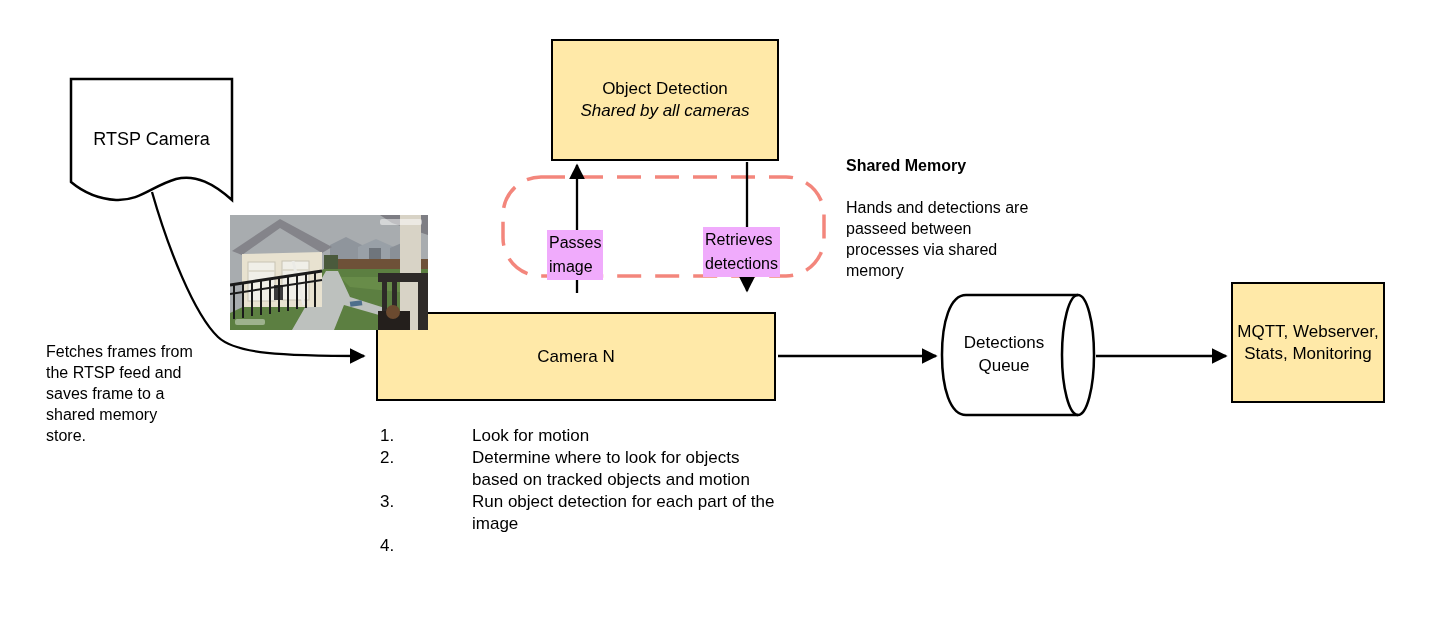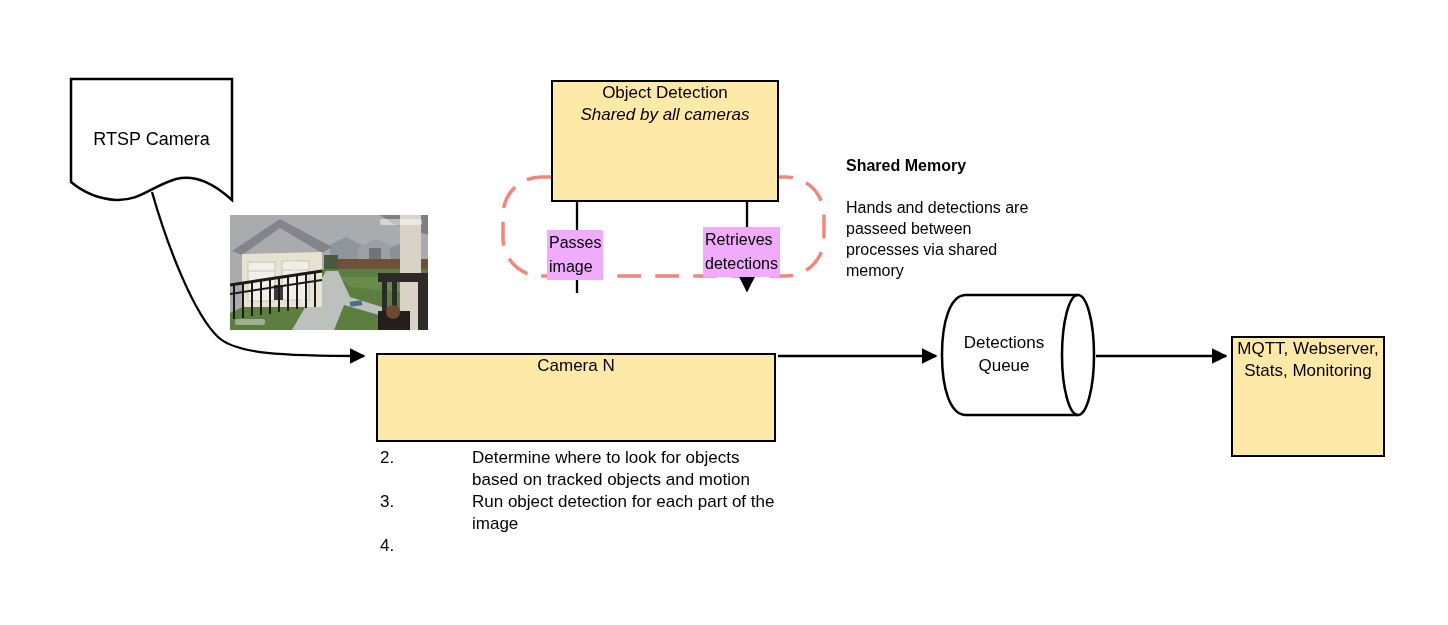--- a/index.html
+++ b/index.html
@@ -3,22 +3,22 @@
 <meta charset="utf-8">
 <style>
   html,body{margin:0;padding:0;background:#ffffff;}
   .canvas{
     position:relative;width:1448px;height:625px;background:#ffffff;overflow:hidden;
     font-family:"Liberation Sans","DejaVu Sans",sans-serif;color:#000;
   }
   .layer{position:absolute;left:0;top:0;width:1448px;height:625px;}
   .node{
     position:absolute;box-sizing:border-box;border:2.5px solid #000;
-    display:flex;justify-content:center;text-align:center;
-    font-size:17px;line-height:22px;margin-top:41px;
+    display:flex;align-items:center;justify-content:center;text-align:center;
+    font-size:17px;line-height:22px;
   }
   .fill-yellow{background:#FFE9A8;}
   .subtitle{font-style:italic;}
   .txt{position:absolute;font-size:16px;line-height:21px;white-space:pre-line;}
   .txt.bgwhite{background:#f0abfc;line-height:24px;padding:1px 2px;margin-top:24px;}
   .bold{font-weight:bold;}
   .overlay-label{
     position:absolute;display:flex;align-items:center;justify-content:center;
     text-align:center;font-size:18px;
   }
@@ -74,21 +74,21 @@
     <div>
       <div>Object Detection</div>
       <div class="subtitle">Shared by all cameras</div>
     </div>
   </div>
 
   <div class="node fill-yellow" style="left:376px;top:312px;width:400px;height:89px;z-index:1;">
     <div>Camera N</div>
   </div>
 
-  <div class="node fill-yellow" style="left:1231px;top:295px;width:154px;height:121px;white-space:pre-line;">
+  <div class="node fill-yellow" style="left:1231px;top:282px;width:154px;height:121px;white-space:pre-line;">
     <div style="white-space:pre-line;">MQTT, Webserver,
 Stats, Monitoring</div>
   </div>
 
   <div class="cyl-label">Detections
 Queue</div>
 
   <div class="photo">
     <svg width="198" height="115" viewBox="0 0 198 115">
       <rect x="0" y="0" width="198" height="115" fill="#A8ACAF"></rect>
@@ -143,20 +143,25 @@
       </g>
       <rect x="148" y="96" width="32" height="19" fill="#241F1C"></rect>
       <circle cx="163" cy="97" r="7" fill="#6B4A2F"></circle>
       <rect x="120" y="86" width="12" height="5" fill="#4E6F8C" transform="rotate(-8 126 88)"></rect>
 
       <rect x="150" y="4" width="42" height="6" rx="2" fill="#ffffff" opacity="0.5"></rect>
       <rect x="5" y="104" width="30" height="6" rx="2" fill="#ffffff" opacity="0.4"></rect>
     </svg>
   </div>
 
+  <div class="txt" style="left:46px;top:341px;width:200px;">Fetches frames from
+the RTSP feed and
+saves frame to a
+shared memory
+store.</div>
 
   <div class="txt bgwhite" style="left:547px;top:206px;">Passes
 image</div>
 
   <div class="txt bgwhite" style="left:703px;top:203px;">Retrieves
 detections</div>
 
   <div class="txt" style="left:846px;top:134px;width:240px;">
     <div class="bold">Shared Memory</div>
     <div>Hands and detections are

